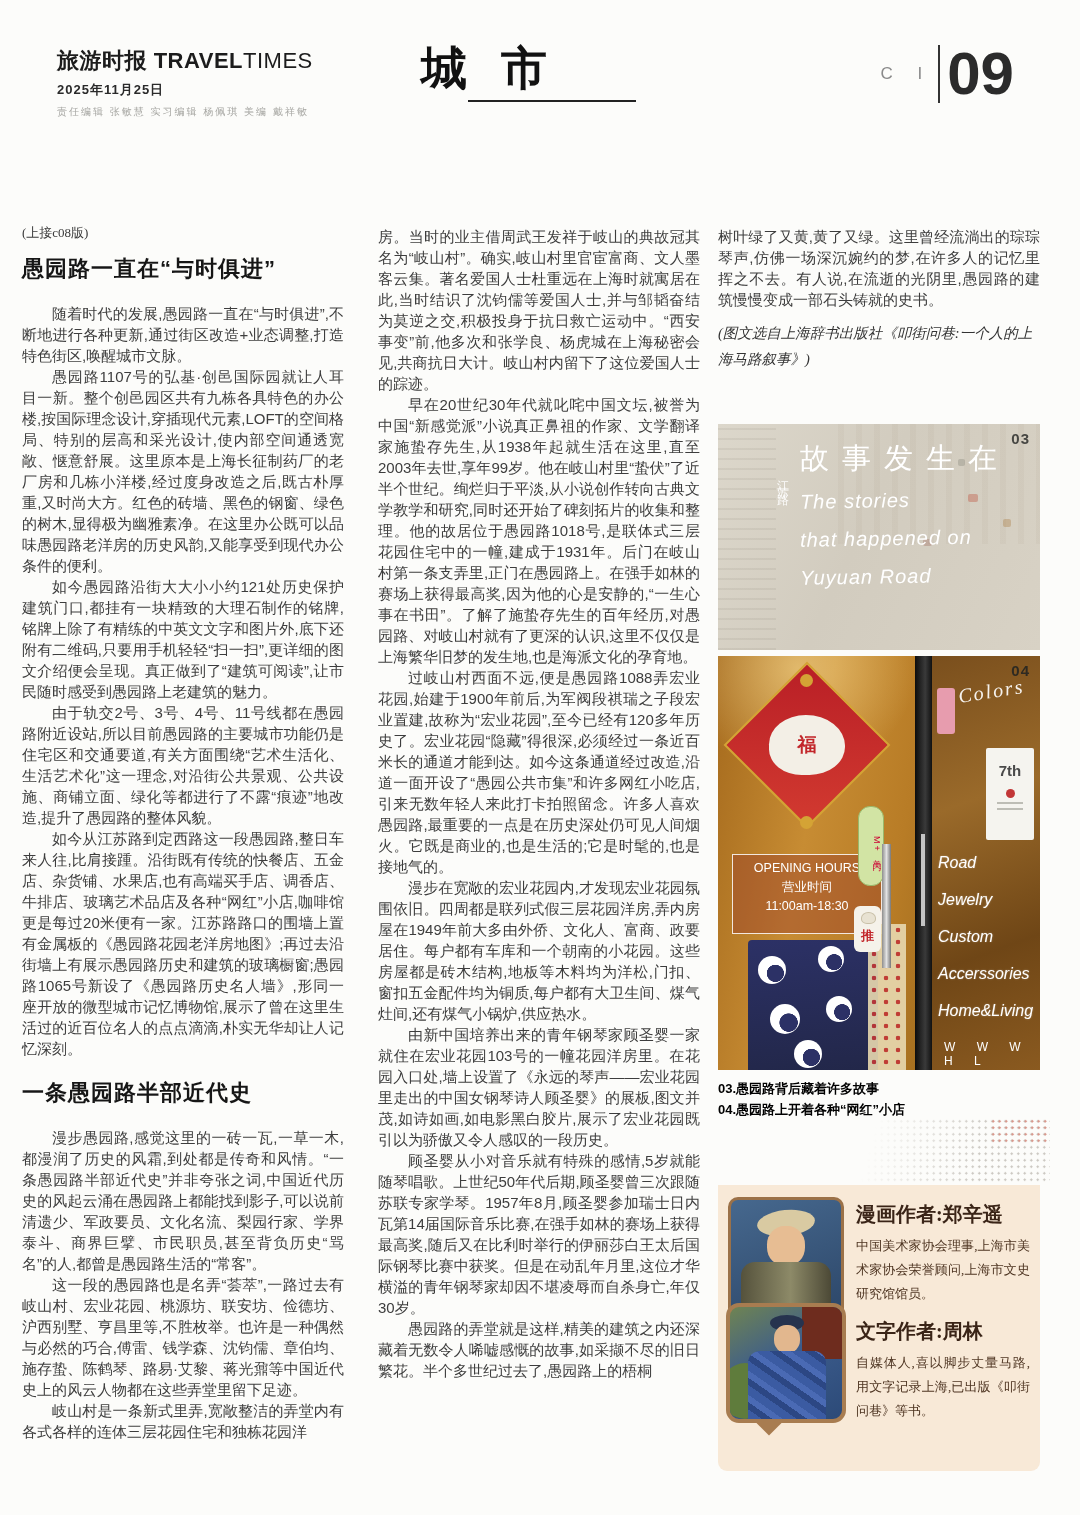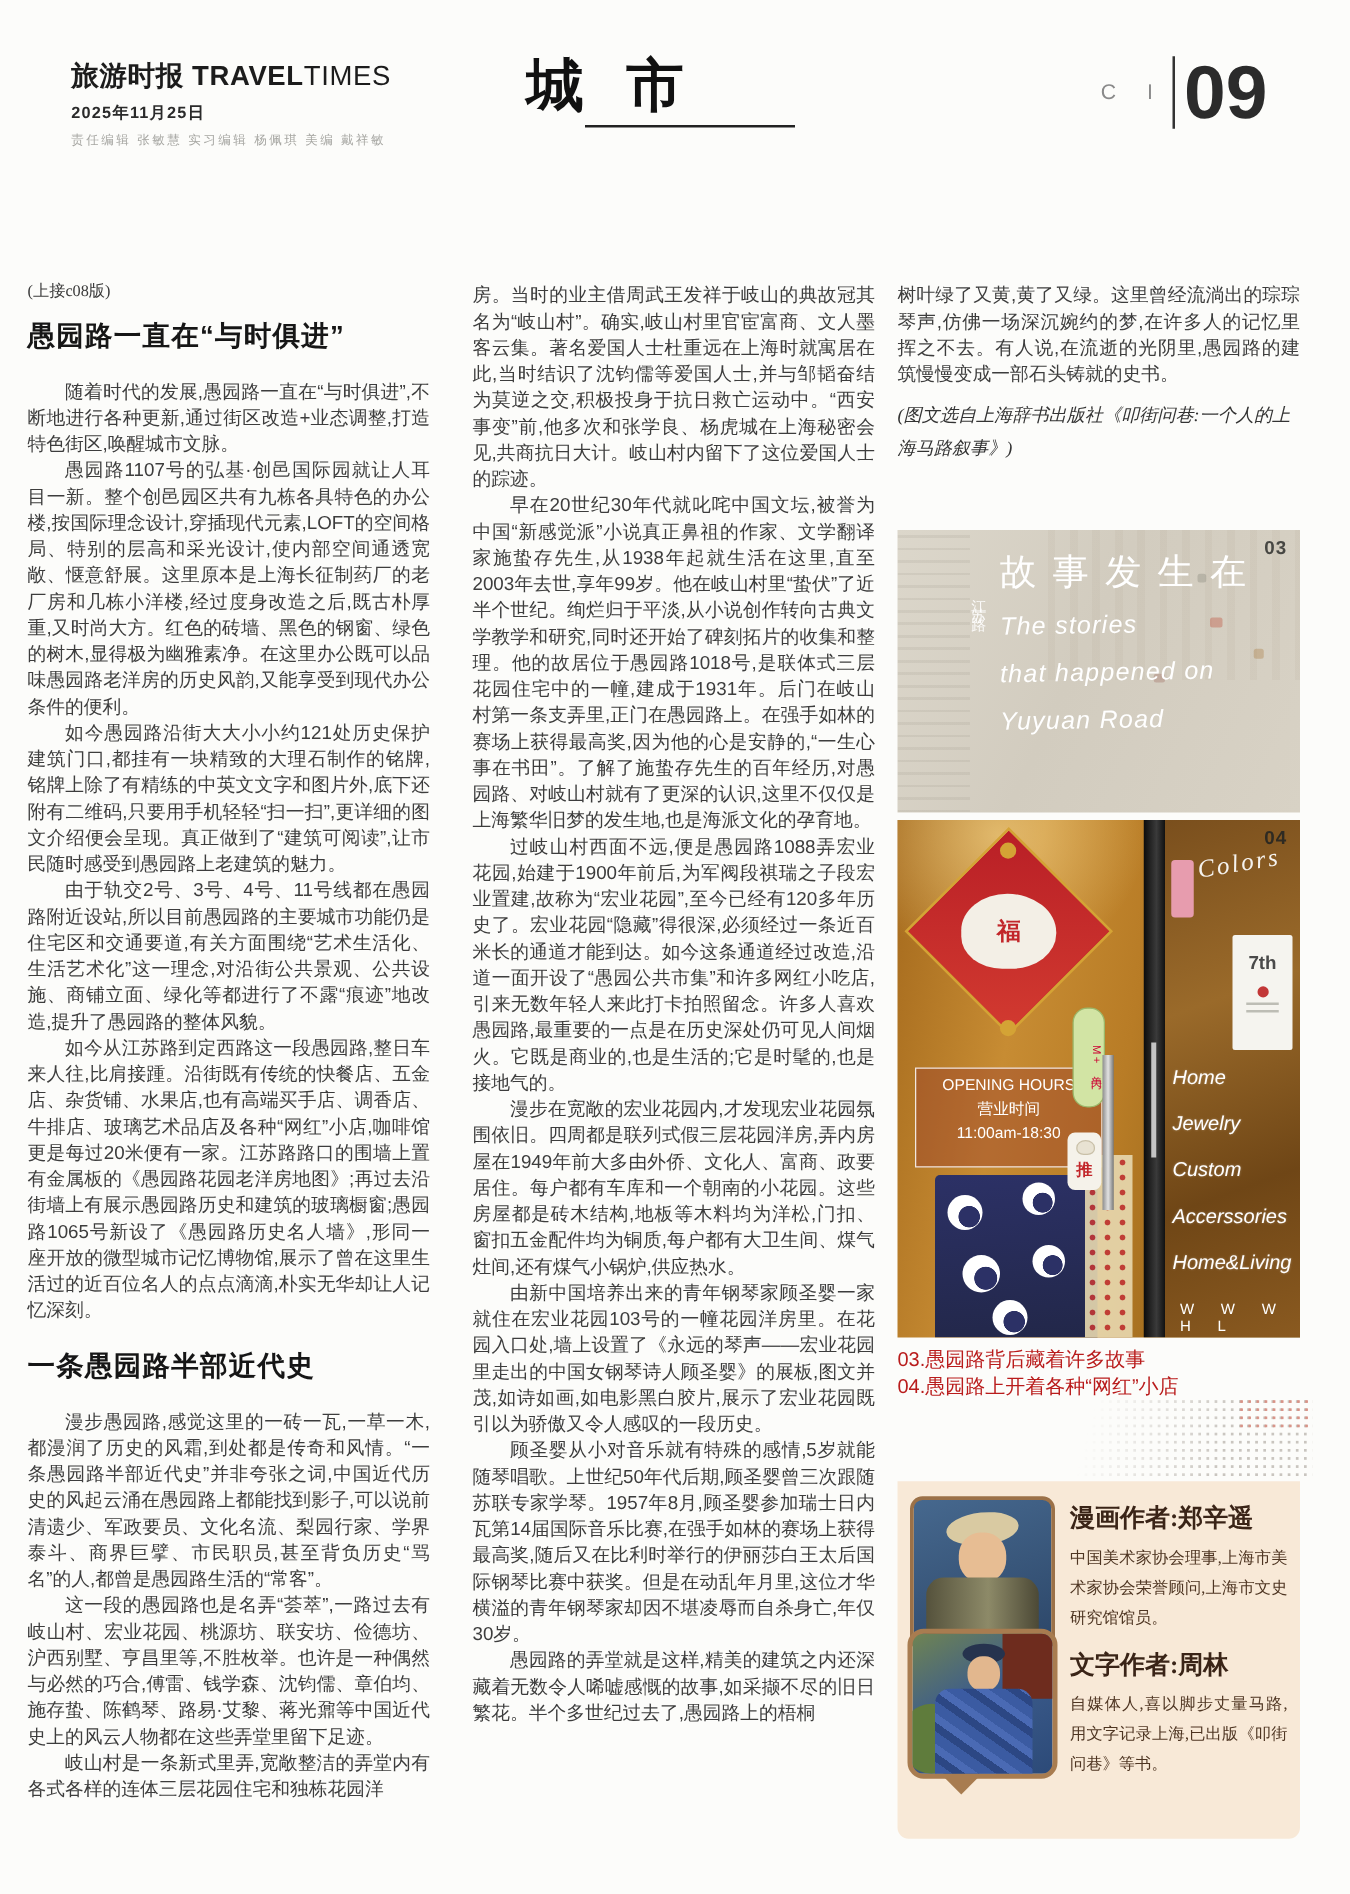--- a/index.html
+++ b/index.html
@@ -96,21 +96,21 @@
   .card7{position:absolute;left:268px;top:92px;width:48px;height:92px;background:#f5f4ef;
     border-radius:2px;text-align:center;color:#4a4a4a;font-size:15px;font-weight:bold;padding-top:14px;box-sizing:border-box;}
   .card7 .flower{display:block;width:9px;height:9px;border-radius:50%;background:#c23737;margin:10px auto 3px;}
   .card7 .tiny{display:block;width:26px;height:2px;background:#bdbdb5;margin:4px auto 0;}
   .glass-lines{position:absolute;left:220px;top:188px;width:100px;color:#fff;
     font-size:16px;line-height:37px;font-style:italic;font-weight:500;text-shadow:0 0 2px rgba(255,255,255,.35);}
   .www{position:absolute;left:226px;top:384px;color:#fff;font-size:12px;letter-spacing:9px;}
   #photo04 .photo-label{color:#2e2a22;}
   
   .captions{position:absolute;left:718px;top:1078px;width:322px;
-    font-size:16px;color:#b91c1c;line-height:21px;}
+    font-size:13px;color:#000000;line-height:21px;font-weight:bold;}
   
   .halftone{position:absolute;left:846px;top:1118px;width:204px;height:64px;
     background-image:radial-gradient(circle,#c9c5bf 1.1px,transparent 1.3px);
     background-size:6.5px 6.5px;
     -webkit-mask-image:linear-gradient(105deg,transparent 0 14%,#000 65%);
     mask-image:linear-gradient(105deg,transparent 0 14%,#000 65%);}
   .halftone-red{position:absolute;left:990px;top:1118px;width:58px;height:26px;
     background-image:radial-gradient(circle,#d89387 1px,transparent 1.2px);background-size:6.5px 6.5px;}
   
   .colbox{position:absolute;left:718px;top:1185px;width:322px;height:320px;}
@@ -236,21 +236,21 @@
   <div class="glass-right"></div>
   <div class="tag-pink"></div>
   <div class="script-colors">Colors</div>
   <div class="card7">
     <span>7th</span>
     <span class="flower"></span>
     <span class="tiny"></span>
     <span class="tiny"></span>
   </div>
   <div class="glass-lines">
-    <div>Home</div>
+    <div>Road</div>
     <div>Jewelry</div>
     <div>Custom</div>
     <div>Accerssories</div>
     <div>Home&amp;Living</div>
   </div>
   <div class="www">W W W  H L</div>
   <div class="photo-label">04</div>
 </div>
 
 <div class="captions">

